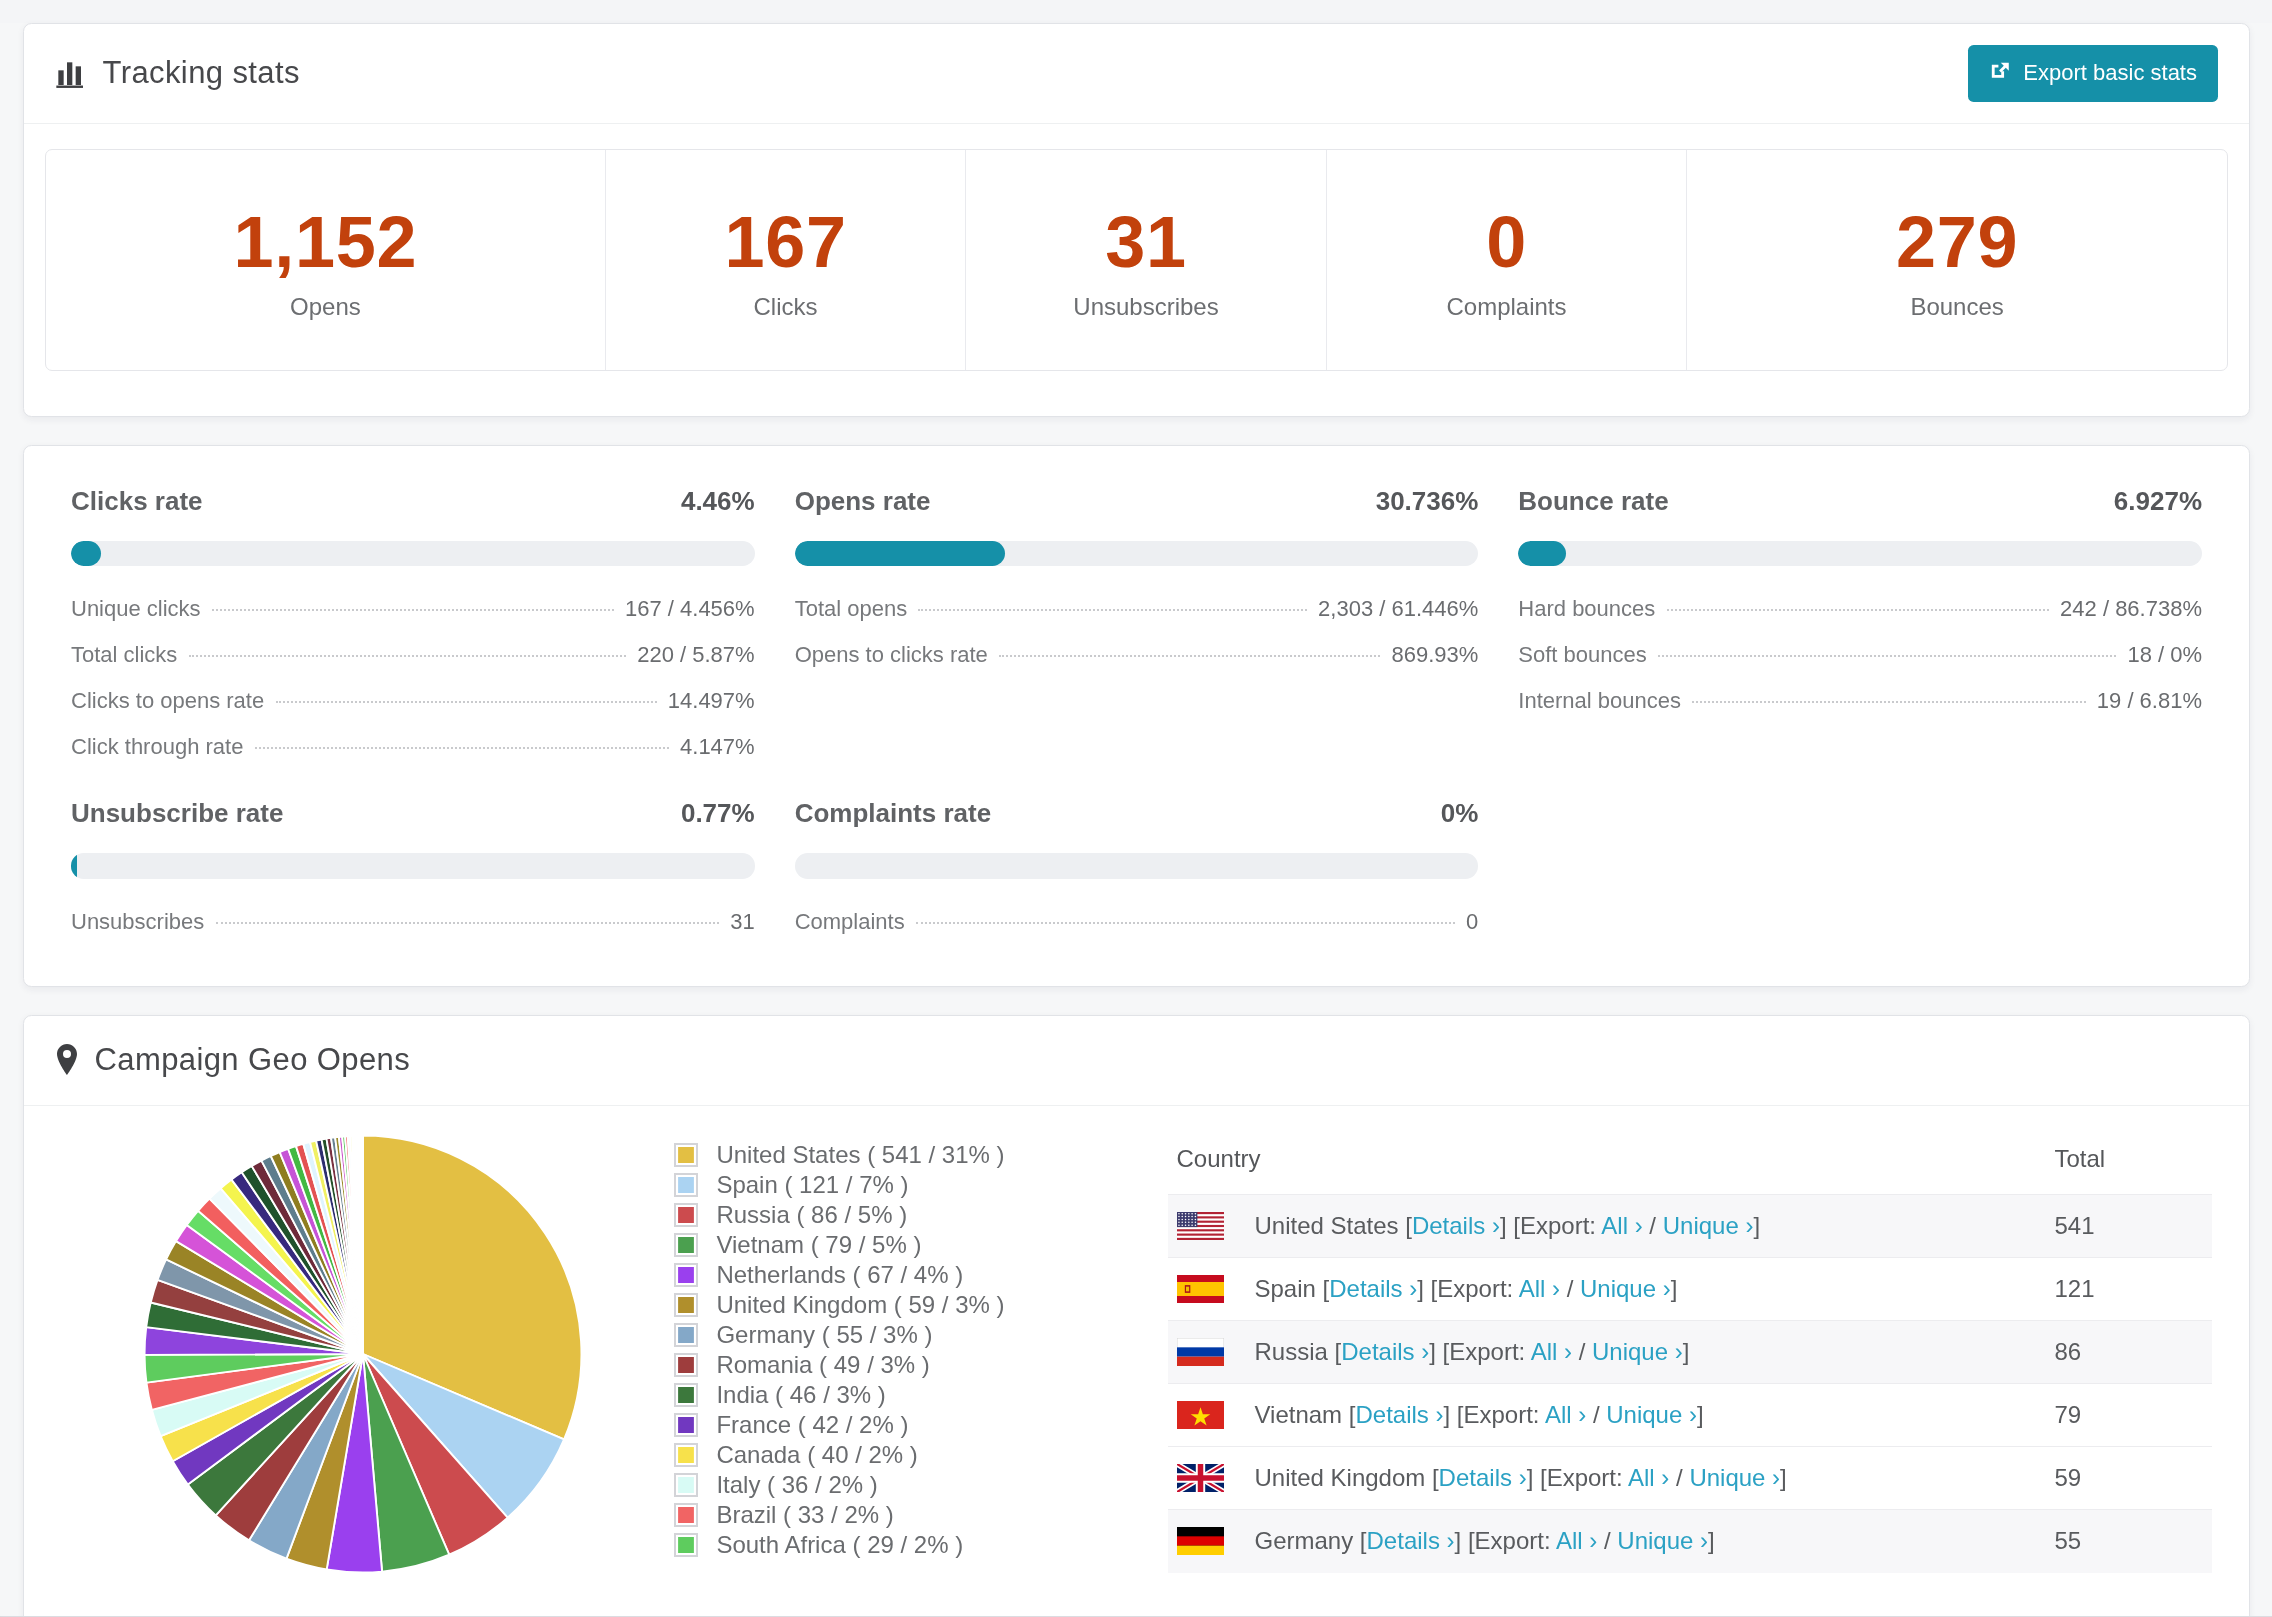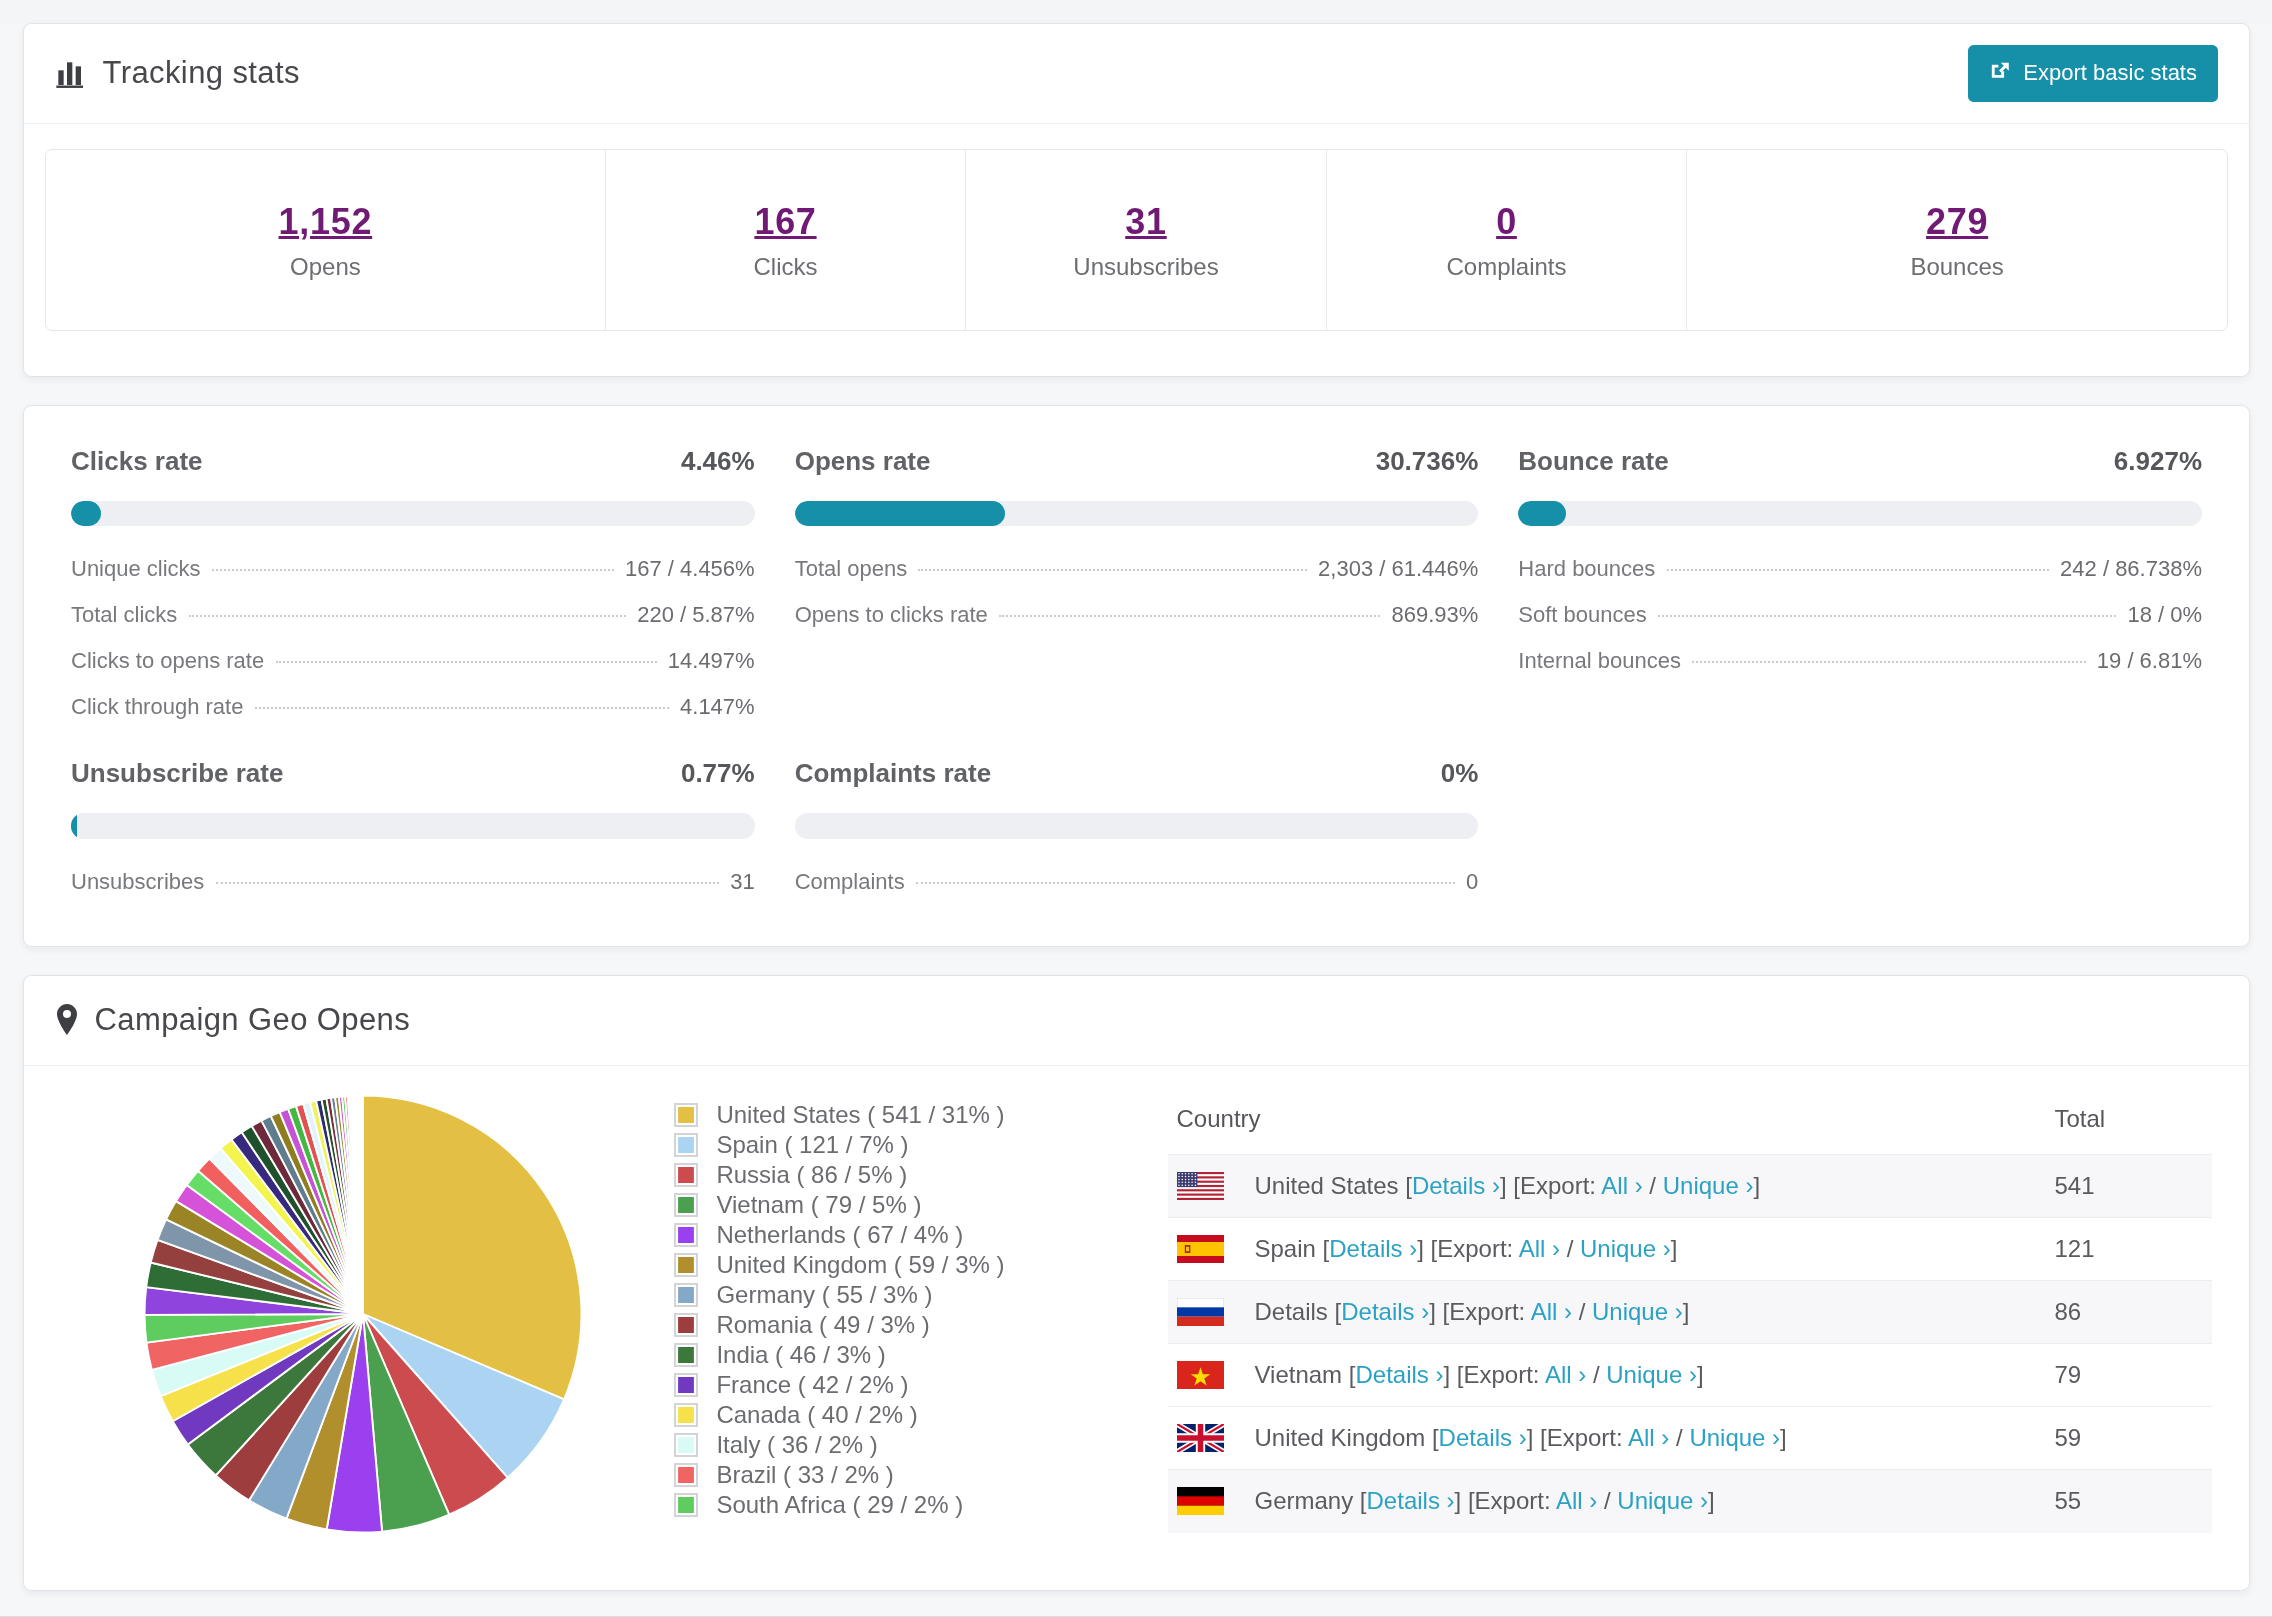--- a/index.html
+++ b/index.html
@@ -21,21 +21,21 @@
 
   .btn-primary { background:#1590a8; color:#fff; border:none; border-radius:5.6px;
     font-size:22px; padding:14px 21px; display:flex; align-items:center; gap:11.3px;
     font-family:inherit; cursor:pointer; }
 
   
   .stats-box { margin:25.4px 21px 45px; border:1.4px solid #e5e6ea; border-radius:7px;
     display:grid; grid-template-columns:1.55fr 1fr 1fr 1fr 1.5fr; }
   .stat-cell { text-align:center; padding:51px 7px 49px; border-left:1.4px solid #e9eaee; }
   .stat-cell:first-child { border-left:none; }
-  .stat-value { font-size:36px; font-weight:bold; color:#701a75; letter-spacing:0.7px;text-decoration:underline; }
+  .stat-value { font-size:72px; font-weight:bold; color:#c2410c; letter-spacing:0.7px; }
   .stat-label { font-size:24px; color:#6c6e71; margin-top:10px; }
 
   
   .rates-grid { padding:40px 47px 41px; display:grid;
     grid-template-columns:repeat(3,1fr); column-gap:40px; row-gap:28px; align-items:start; }
   .rate-head { display:flex; justify-content:space-between; align-items:baseline; }
   .rate-title { font-size:26px; font-weight:bold; color:#606265; }
   .rate-value { font-size:26px; font-weight:bold; color:#55575a; }
   .bar-track { margin-top:24px; height:25.4px; background:#edeff2; border-radius:12.7px; overflow:hidden; }
   .bar-fill { height:100%; background:#1590a8; border-radius:12.7px; }
@@ -432,21 +432,21 @@
               <td>121</td>
             </tr>
             <tr class="striped">
               <td>
                 <div class="country-cell">
                   <svg class="flag" viewBox="0 0 60 36" preserveAspectRatio="none">
                     <rect width="60" height="36" fill="#ffffff" stroke="#cccccc" stroke-width="1"></rect>
                     <rect y="12" width="60" height="12" fill="#0039a6"></rect>
                     <rect y="24" width="60" height="12" fill="#d52b1e"></rect>
                   </svg>
-                  <span><span class="bracket">Details [</span><a class="tlink" href="#">Details ›</a><span class="bracket">] [Export: </span><a class="tlink" href="#">All ›</a><span class="bracket"> / </span><a class="tlink" href="#">Unique ›</a><span class="bracket">]</span></span>
+                  <span><span class="bracket">Russia [</span><a class="tlink" href="#">Details ›</a><span class="bracket">] [Export: </span><a class="tlink" href="#">All ›</a><span class="bracket"> / </span><a class="tlink" href="#">Unique ›</a><span class="bracket">]</span></span>
                 </div>
               </td>
               <td>86</td>
             </tr>
             <tr>
               <td>
                 <div class="country-cell">
                   <svg class="flag" viewBox="0 0 60 36" preserveAspectRatio="none">
                     <rect width="60" height="36" fill="#da251d"></rect>
                     <path d="M30 8l3 9h9.5l-7.7 5.6 3 9L30 26l-7.8 5.6 3-9L17.5 17H27z" fill="#ffde00"></path>

